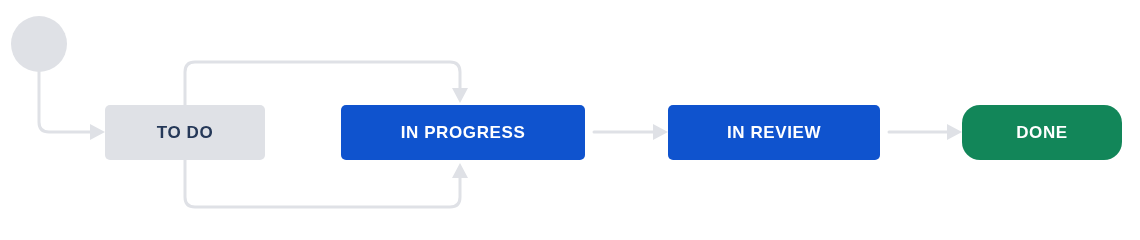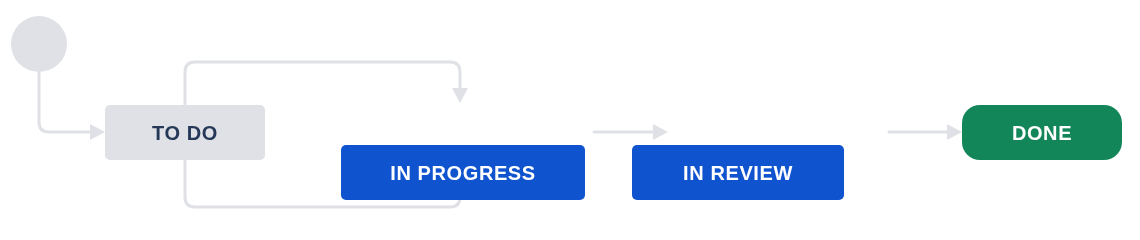--- a/index.html
+++ b/index.html
@@ -28,33 +28,32 @@
   }
   .node {
     position: absolute;
     box-sizing: border-box;
     border-radius: 5px;
     display: flex;
     align-items: center;
     justify-content: center;
     letter-spacing: 0.6px;
     font-weight: bold;
-    font-size: 20px;
+    font-size: 17px;
     line-height: 1;
     white-space: nowrap;
     user-select: none;
   }
   .node-todo {
     background: #dfe1e6;
     color: #253858;
   }
   .node-blue {
     background: #0f53ce;
     color: #ffffff;
-    margin-top: 40px;
   }
   .node-green {
     background: #128659;
     color: #ffffff;
   }
 </style>
 </head>
 <body>
 
 <div id="workflow-canvas">
@@ -80,21 +79,21 @@
   </svg>
 
   <div class="node node-todo" style="left:105px; top:105px; width:160px; height:55px;">
     <span>TO DO</span>
   </div>
 
   <div class="node node-blue" style="left:341px; top:105px; width:244px; height:55px;">
     <span>IN PROGRESS</span>
   </div>
 
-  <div class="node node-blue" style="left:632px; top:105px; width:212px; height:55px;">
+  <div class="node node-blue" style="left:668px; top:105px; width:212px; height:55px;">
     <span>IN REVIEW</span>
   </div>
 
   <div class="node node-green" style="left:962px; top:105px; width:160px; height:55px;border-radius:18px;">
     <span>DONE</span>
   </div>
 
 </div>
 
 </body></html>

